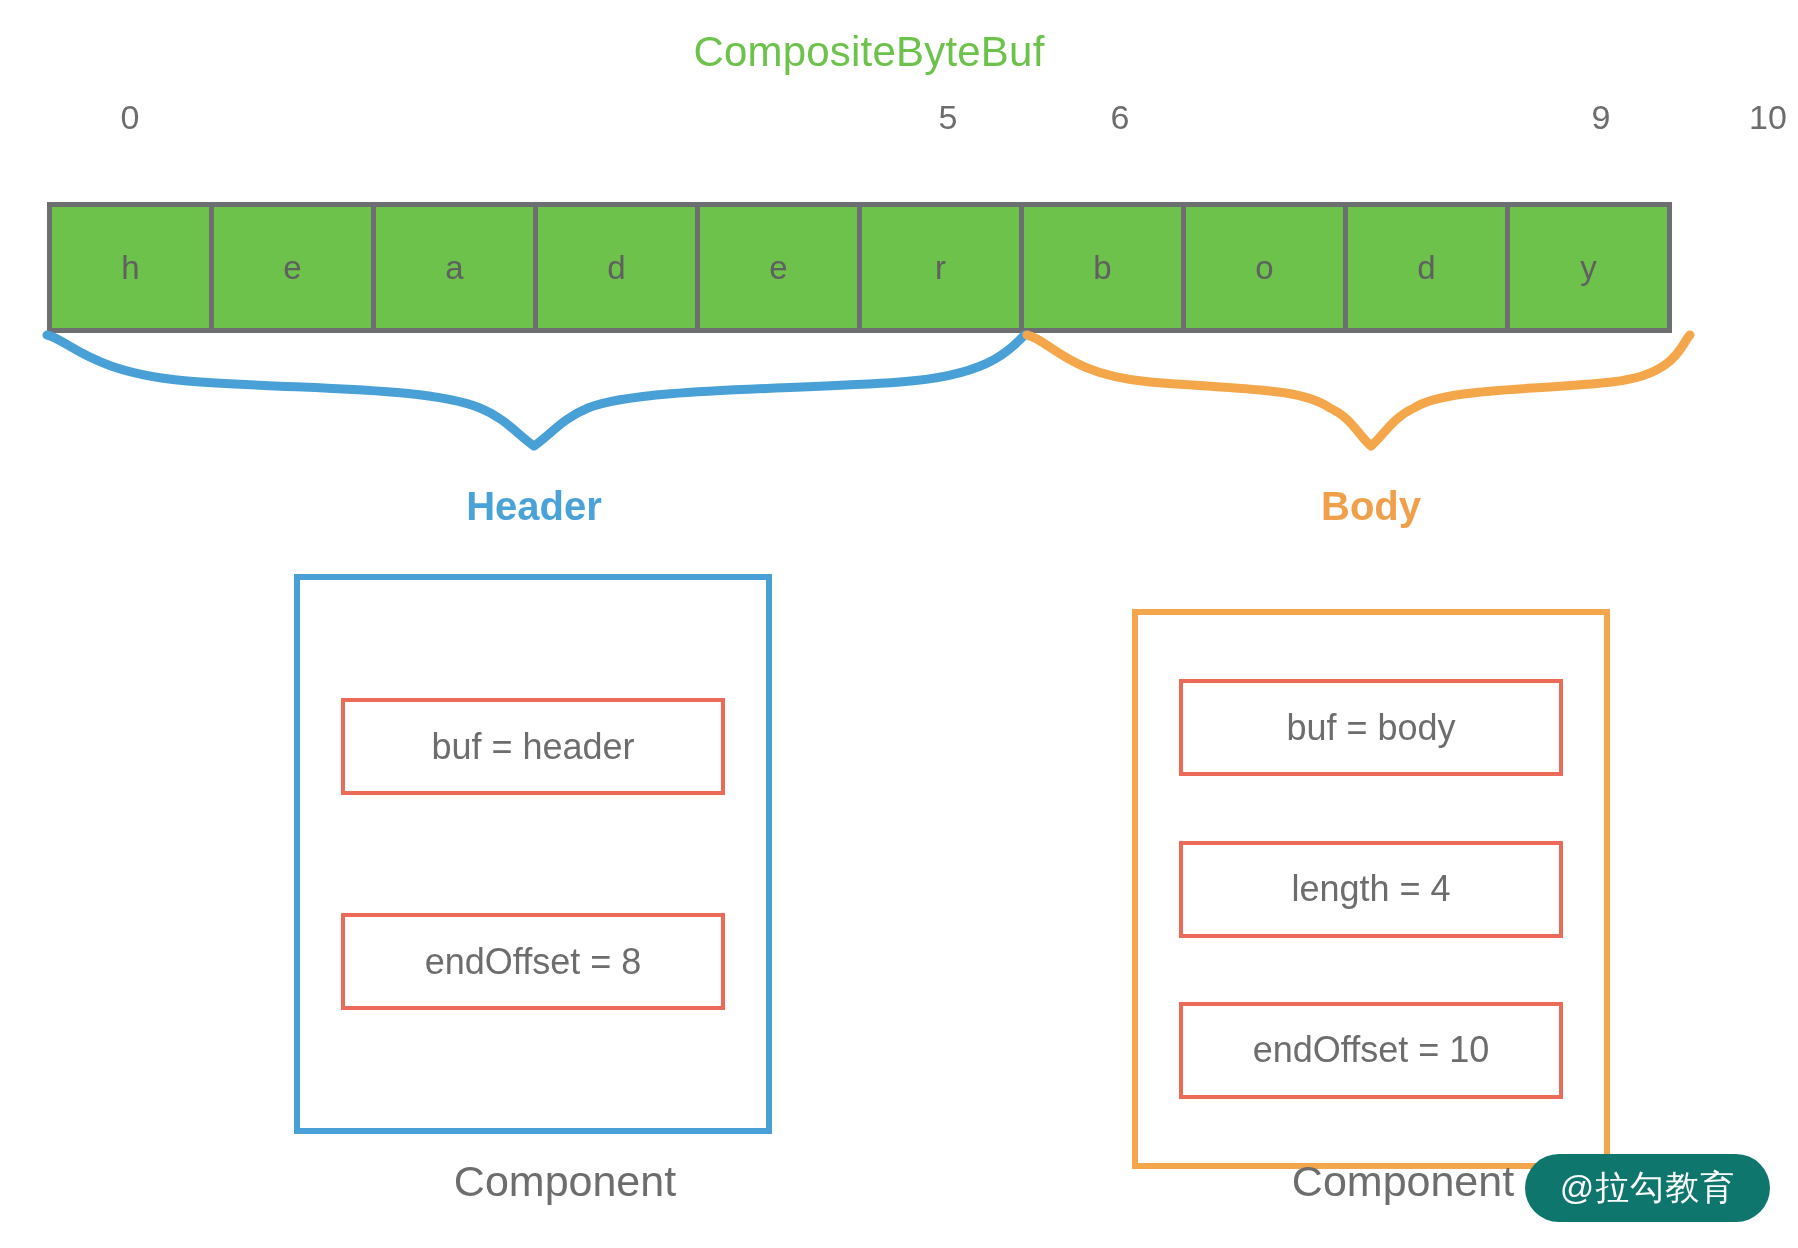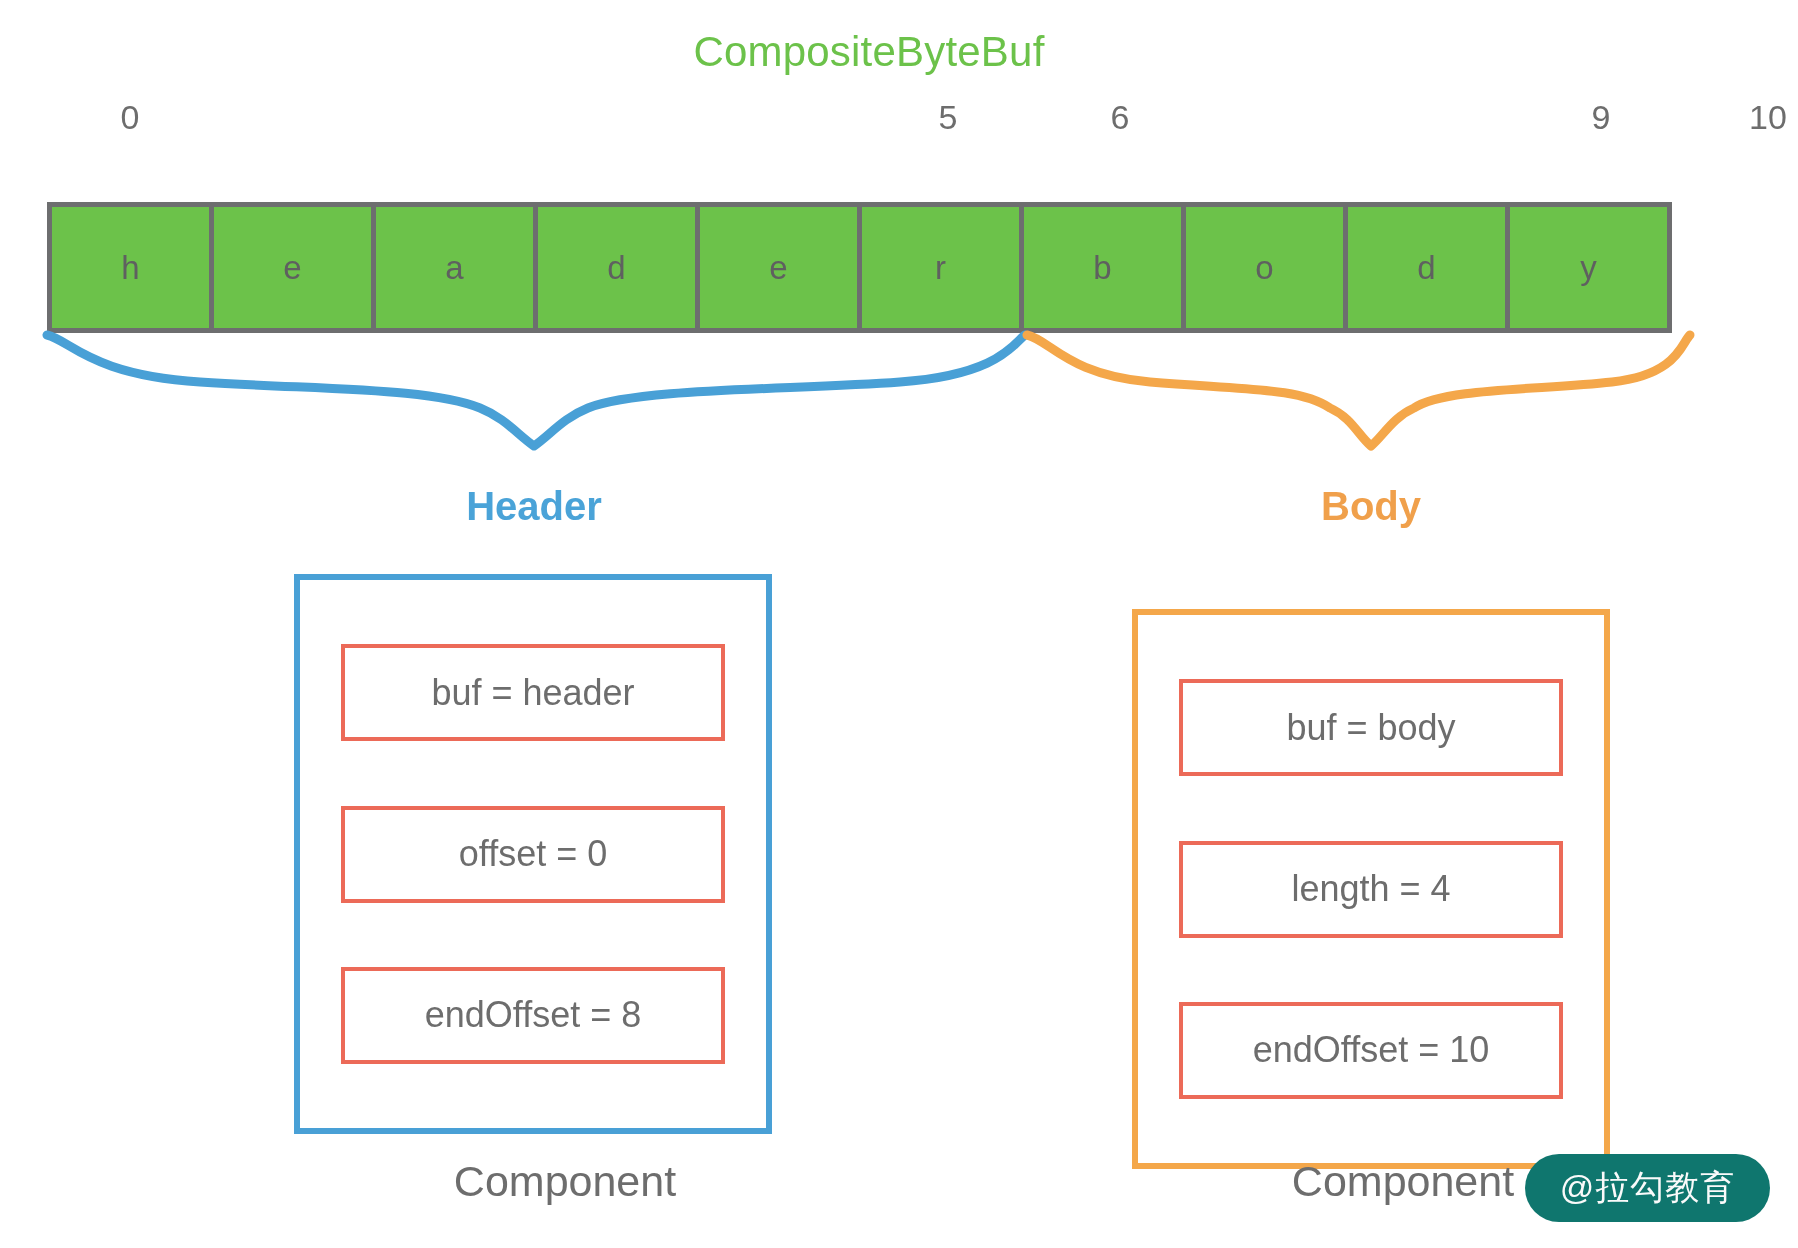--- a/index.html
+++ b/index.html
@@ -179,21 +179,20 @@
            C 550 105, 563 88, 588 78 C 638 58, 790 60, 900 52 C 1000 45, 1015 12, 1025 5" fill="none" stroke="#49a0d6" stroke-width="9" stroke-linecap="round" stroke-linejoin="round"></path>
   <path d="M1027 5 C 1050 10, 1068 45, 1150 52 C 1250 60, 1300 58, 1330 78 C 1352 88, 1358 105, 1371 116
            C 1384 105, 1392 88, 1414 78 C 1444 58, 1540 60, 1612 52 C 1678 45, 1682 12, 1690 5" fill="none" stroke="#f4a74a" stroke-width="9" stroke-linecap="round" stroke-linejoin="round"></path>
 </svg>
 
 <div class="seg-label header">Header</div>
 <div class="seg-label body">Body</div>
 
 <div class="component header-comp">
   <div class="field">buf = header</div>
-  <div class="field">offset = 0</div>
   <div class="field">endOffset = 8</div>
 </div>
 <div class="caption left">Component</div>
 
 <div class="component body-comp">
   <div class="field">buf = body</div>
   <div class="field">length = 4</div>
   <div class="field">endOffset = 10</div>
 </div>
 <div class="caption right">Component</div>

